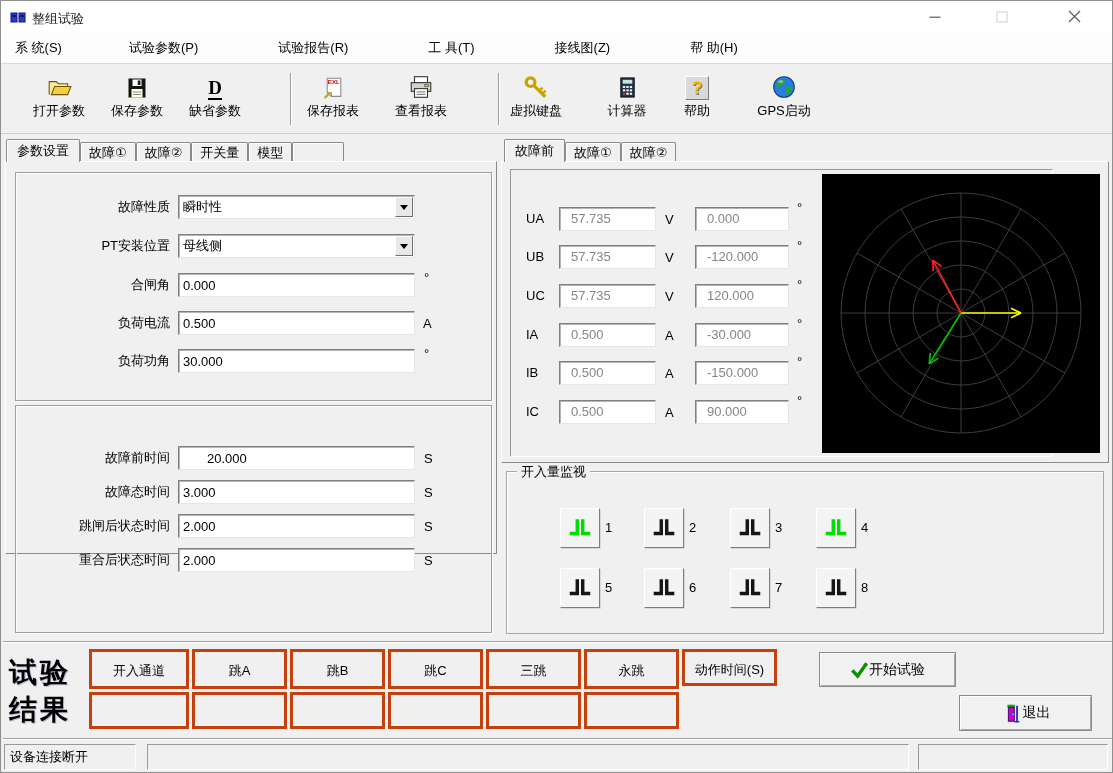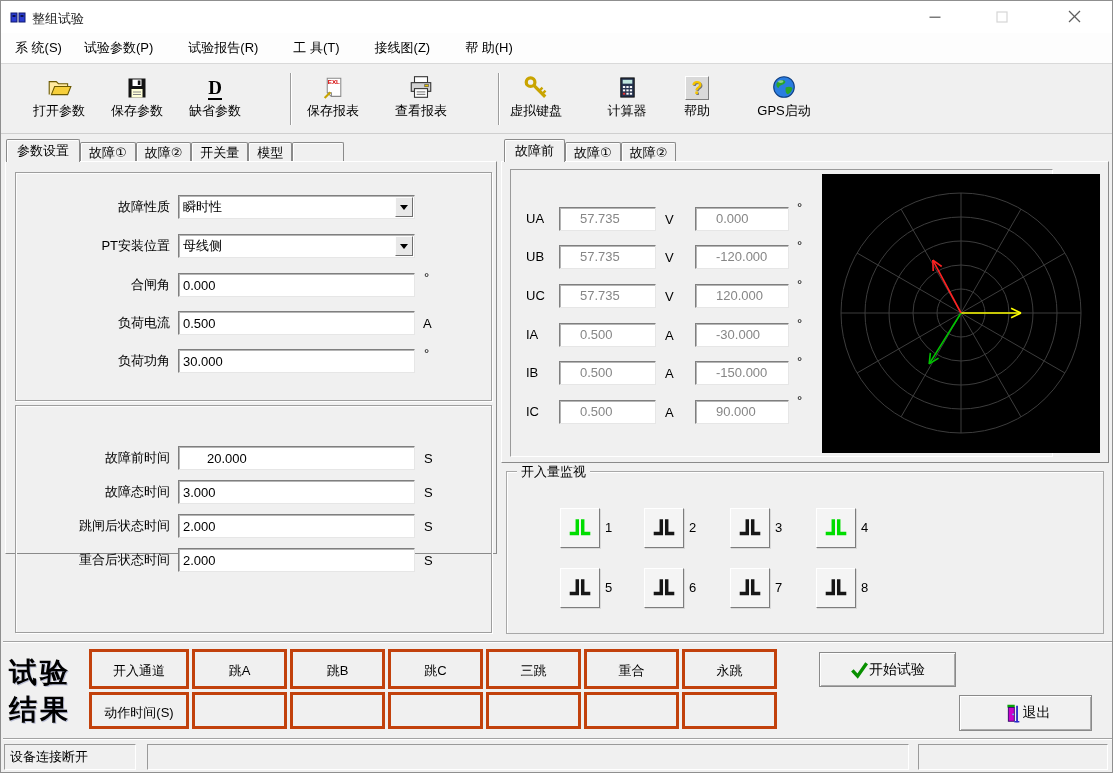--- a/index.html
+++ b/index.html
@@ -7,21 +7,21 @@
   .win { position:relative; width:1113px; height:773px; background:#f0f0f0;
          border:1px solid #8f8f8f; overflow:hidden; font-size:13px; color:#000; }
 
   
   .titlebar { position:absolute; left:0; top:0; width:100%; height:32px; background:#ffffff; }
   .title-icon { position:absolute; left:9px; top:8px; width:16px; height:16px; }
   .title-text { position:absolute; left:31px; top:9px; font-size:13px; color:#222; }
   .cap-btn { position:absolute; top:0; width:46px; height:31px; display:flex; align-items:center; justify-content:center; }
 
   
-  .menubar { position:absolute; left:0; top:32px; width:100%; height:30px; background:#fdfdfd; display:flex; align-items:center; padding-left:3px; }
+  .menubar { position:absolute; left:0; top:32px; width:100%; height:30px; background:#fdfdfd; display:flex; align-items:center; padding-left:3px;gap:45px; }
   .menu-item { padding:0 11px; height:30px; line-height:30px; font-size:13px; }
   .menu-item.wide { margin-right:13px; }
 
   
   .toolbar { position:absolute; left:0; top:62px; width:100%; height:71px; background:#f0f0f0;
              border-top:1px solid #d9d9d9; border-bottom:1px solid #cfcfcf; }
   .tb-item { position:absolute; top:6px; width:78px; text-align:center; }
   .tb-item .ic { height:30px; display:flex; align-items:flex-end; justify-content:center; }
   .tb-item .lb { font-size:13px; margin-top:2px; white-space:nowrap; }
   .tb-sep { position:absolute; top:9px; height:52px; width:2px; border-left:1px solid #9d9d9d; border-right:1px solid #ffffff; }
@@ -41,21 +41,21 @@
   .tabpage-right { left:500px; top:160px; width:608px; height:302px; }
 
   .box { position:absolute; border:1px solid #9e9e9e; box-shadow:1px 1px 0 #ffffff, inset 1px 1px 0 #fdfdfd; }
 
   
   .flabel { position:absolute; width:140px; text-align:right; line-height:24px; font-size:13px; }
   .sunken { position:absolute; background:#fff; border:1px solid; border-color:#7f7f7f #e6e6e6 #e6e6e6 #7f7f7f;
             box-shadow:inset 1px 1px 0 rgba(90,90,90,.45); }
   .sunken input { width:100%; height:100%; border:none; outline:none; background:transparent;
                   font-family:inherit; font-size:13px; padding:0 4px; color:#000; }
-  .ro { color:#868686; font-size:13px; line-height:22px; padding:0 20px; overflow:hidden; }
+  .ro { color:#868686; font-size:13px; line-height:22px; padding:0 11px; overflow:hidden; }
   .unit { position:absolute; font-size:13px; }
   .combo-btn { position:absolute; right:1px; top:1px; bottom:1px; width:18px; background:#e8e8e8;
                border:1px solid; border-color:#fdfdfd #6f6f6f #6f6f6f #fdfdfd; display:flex; align-items:center; justify-content:center; }
   .combo-btn::after { content:""; border-left:4px solid transparent; border-right:4px solid transparent; border-top:5px solid #000; }
   .combo-val { position:absolute; left:4px; top:0; line-height:22px; font-size:13px; }
 
   
   .phasor-wrap { position:absolute; left:8px; top:7px; width:543px; height:288px;
                  border:1px solid; border-color:#9a9a9a #ffffff #ffffff #9a9a9a; background:#f0f0f0; }
   .phasor { position:absolute; left:311px; top:4px; width:278px; height:279px; background:#000; }
@@ -474,21 +474,20 @@
     <div>试验</div>
     <div>结果</div>
   </div>
 
   <div class="rtable">
     <div class="rcell h">开入通道</div>
     <div class="rcell h">跳A</div>
     <div class="rcell h">跳B</div>
     <div class="rcell h">跳C</div>
     <div class="rcell h">三跳</div>
-    <div class="rcell h">重合</div>
     <div class="rcell h">永跳</div>
     <div class="rcell v">动作时间(S)</div>
     <div class="rcell v"></div>
     <div class="rcell v"></div>
     <div class="rcell v"></div>
     <div class="rcell v"></div>
     <div class="rcell v"></div>
     <div class="rcell v"></div>
   </div>
 

